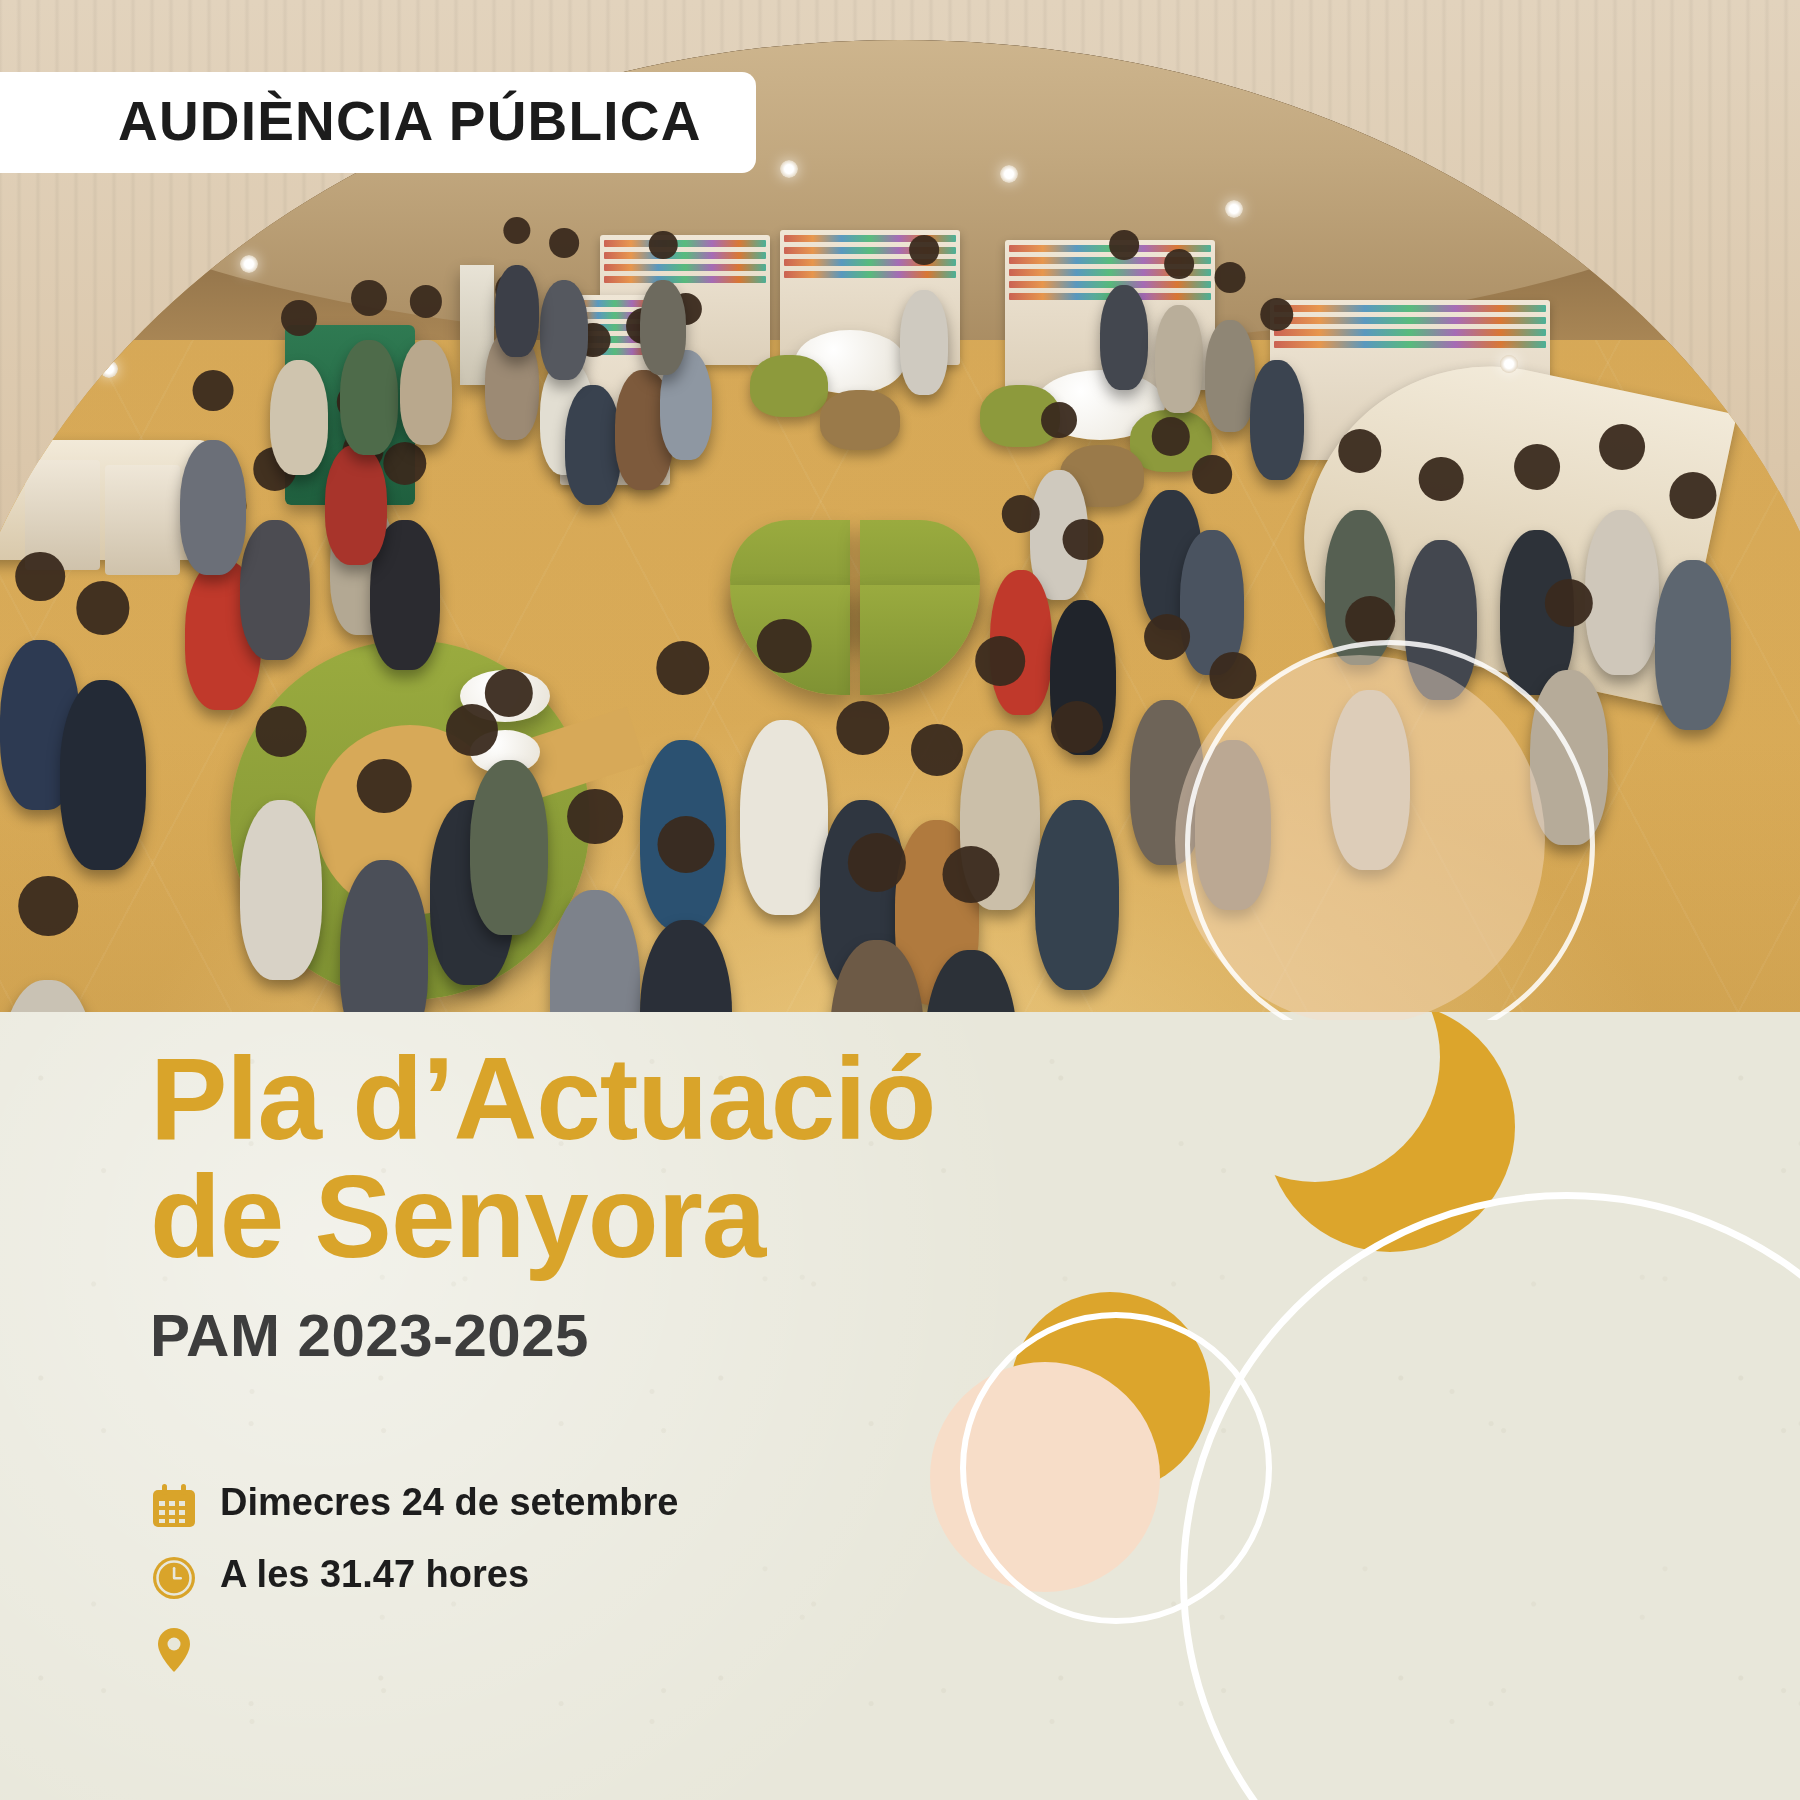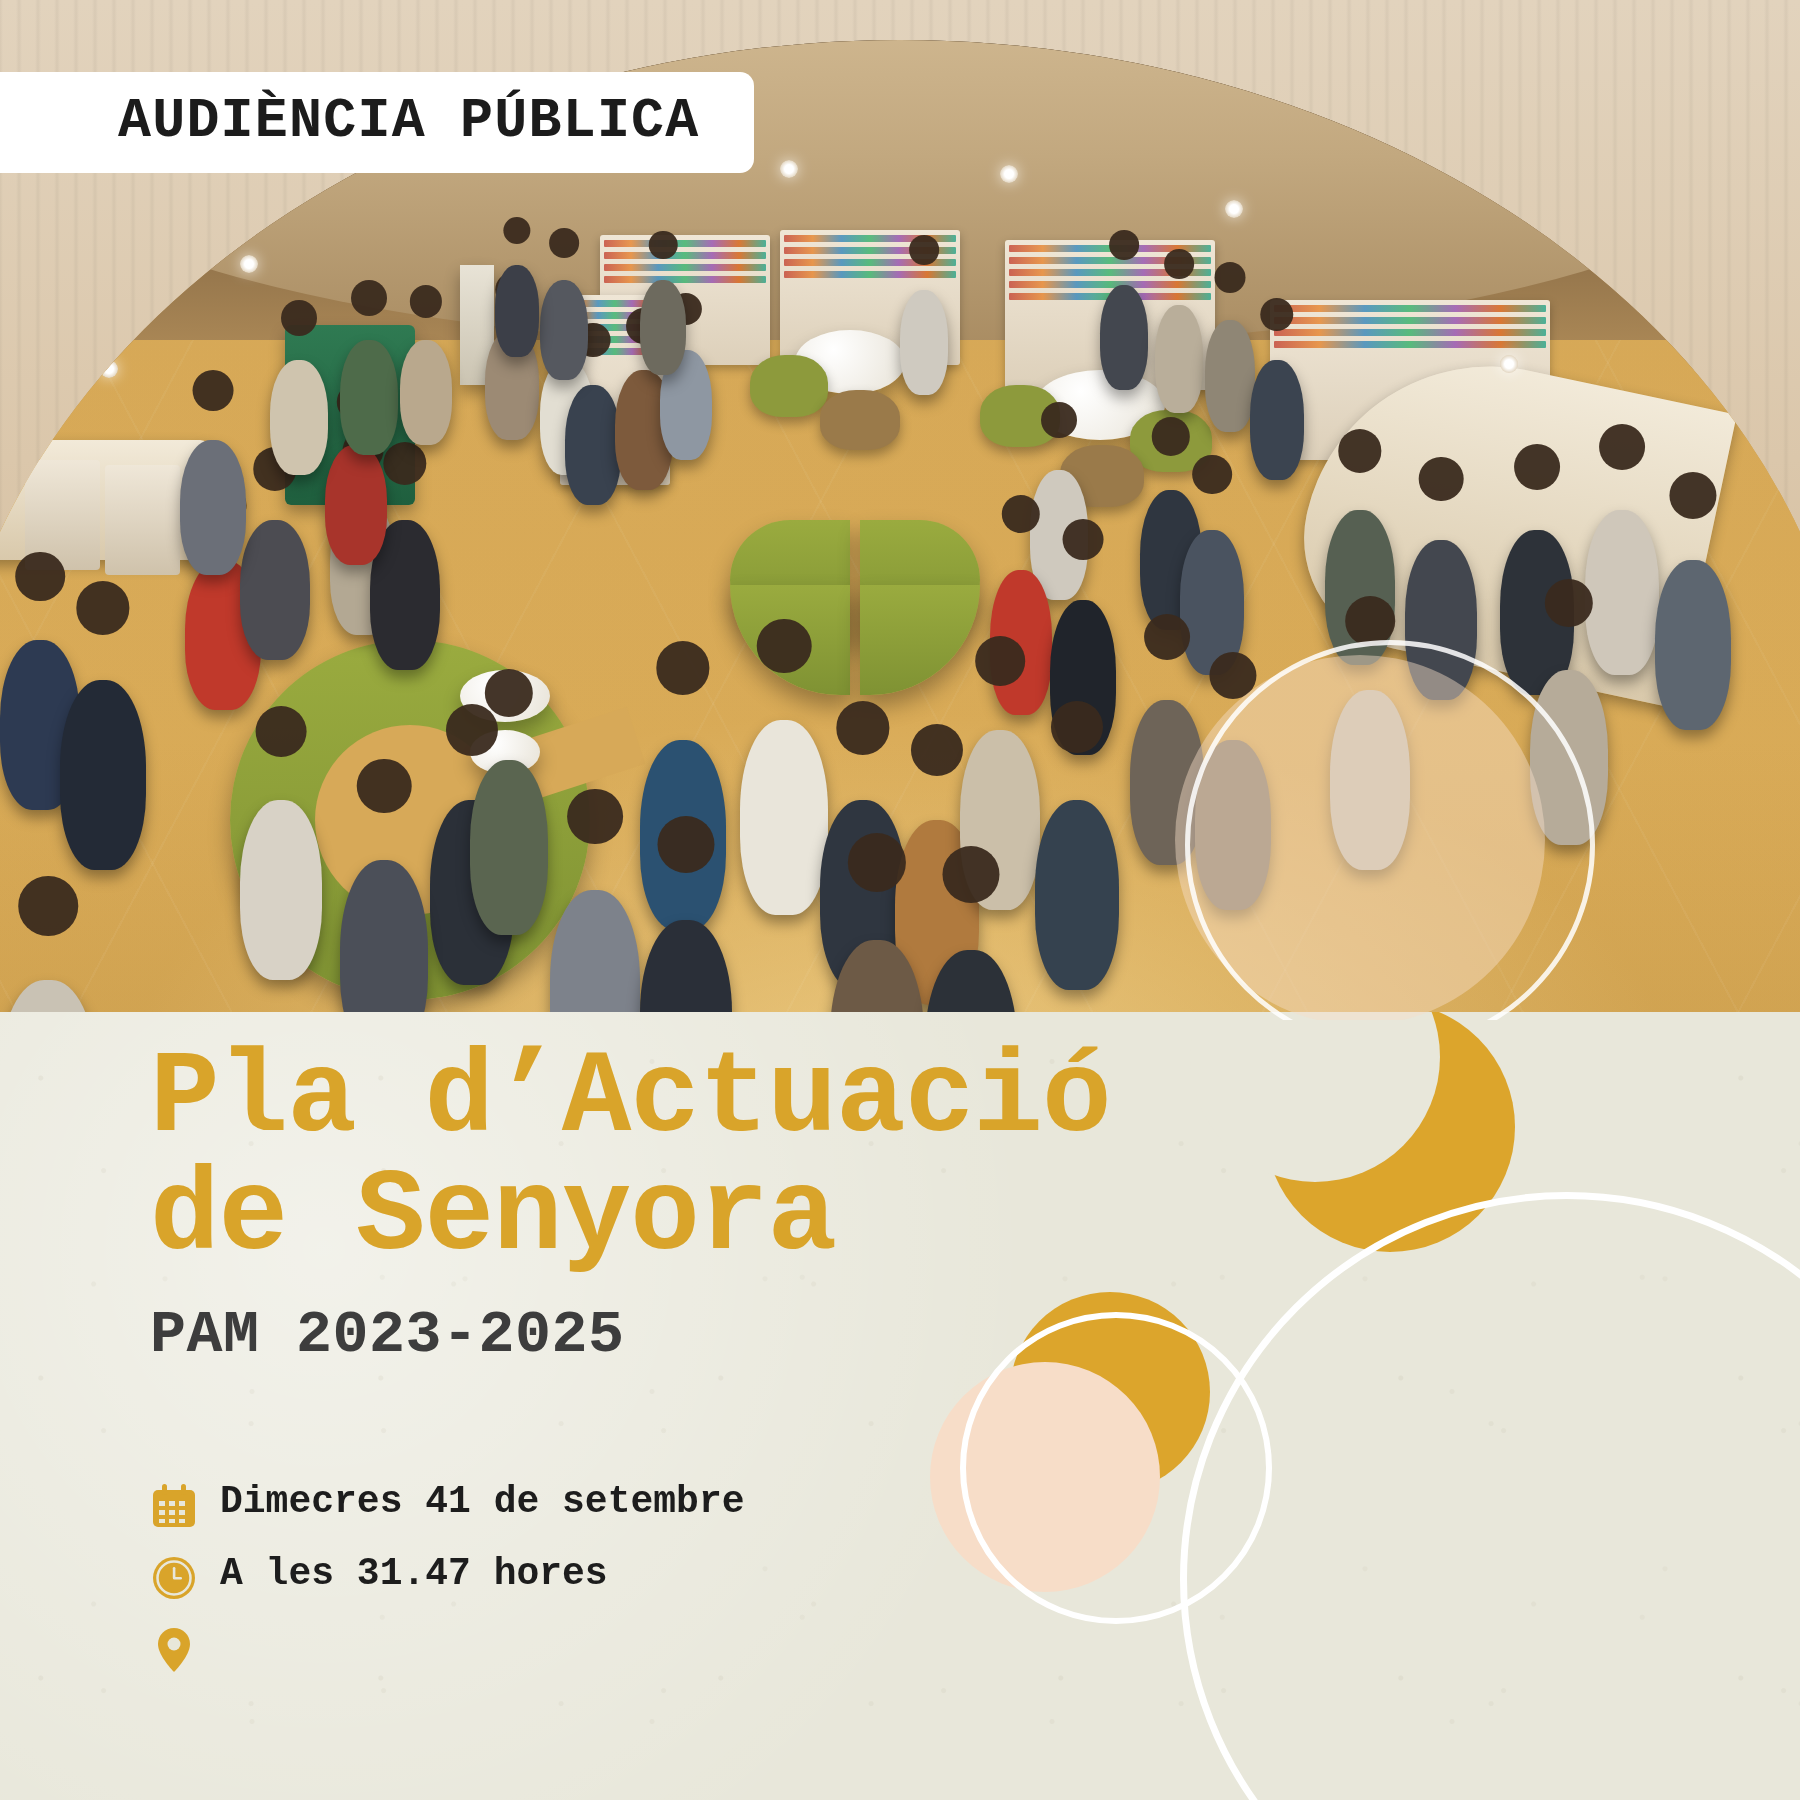--- a/index.html
+++ b/index.html
@@ -13,21 +13,20 @@
     overflow: hidden;
     font-family: "Liberation Sans", sans-serif;
   }
 
   .poster {
     position: relative;
     width: 1800px;
     height: 1800px;
     background: #e9e8dc;
     overflow: hidden;
-    font-family: Liberation Mono, monospace;
   }
 
   
   .photo-area {
     position: absolute;
     top: 0;
     left: 0;
     width: 1800px;
     height: 1020px;
     overflow: hidden;
@@ -455,21 +454,21 @@
             <rect x="19" y="19" width="6" height="5"></rect>
             <rect x="29" y="19" width="6" height="5"></rect>
           <rect x="9" y="28" width="6" height="5"></rect>
             <rect x="19" y="28" width="6" height="5"></rect>
             <rect x="29" y="28" width="6" height="5"></rect>
           <rect x="9" y="37" width="6" height="4"></rect>
             <rect x="19" y="37" width="6" height="4"></rect>
             <rect x="29" y="37" width="6" height="4"></rect>
         </g>
       </svg>
-      <div class="detail-text">Dimecres 41 de setembre</div>
+      <div class="detail-text">Dimecres 24 de setembre</div>
     </div>
 
     <div class="detail-row">
       <svg class="detail-icon" viewBox="0 0 48 48">
         <circle cx="24" cy="24" r="21" fill="#d9a42a"></circle>
         <circle cx="24" cy="24" r="16.5" fill="none" stroke="#e8e7da" stroke-width="2.5"></circle>
         <rect x="22.8" y="13" width="2.6" height="12" rx="1.3" fill="#e8e7da"></rect>
         <rect x="23" y="23" width="9" height="2.6" rx="1.3" fill="#e8e7da"></rect>
       </svg>
       <div class="detail-text">A les 31.47 hores</div>

